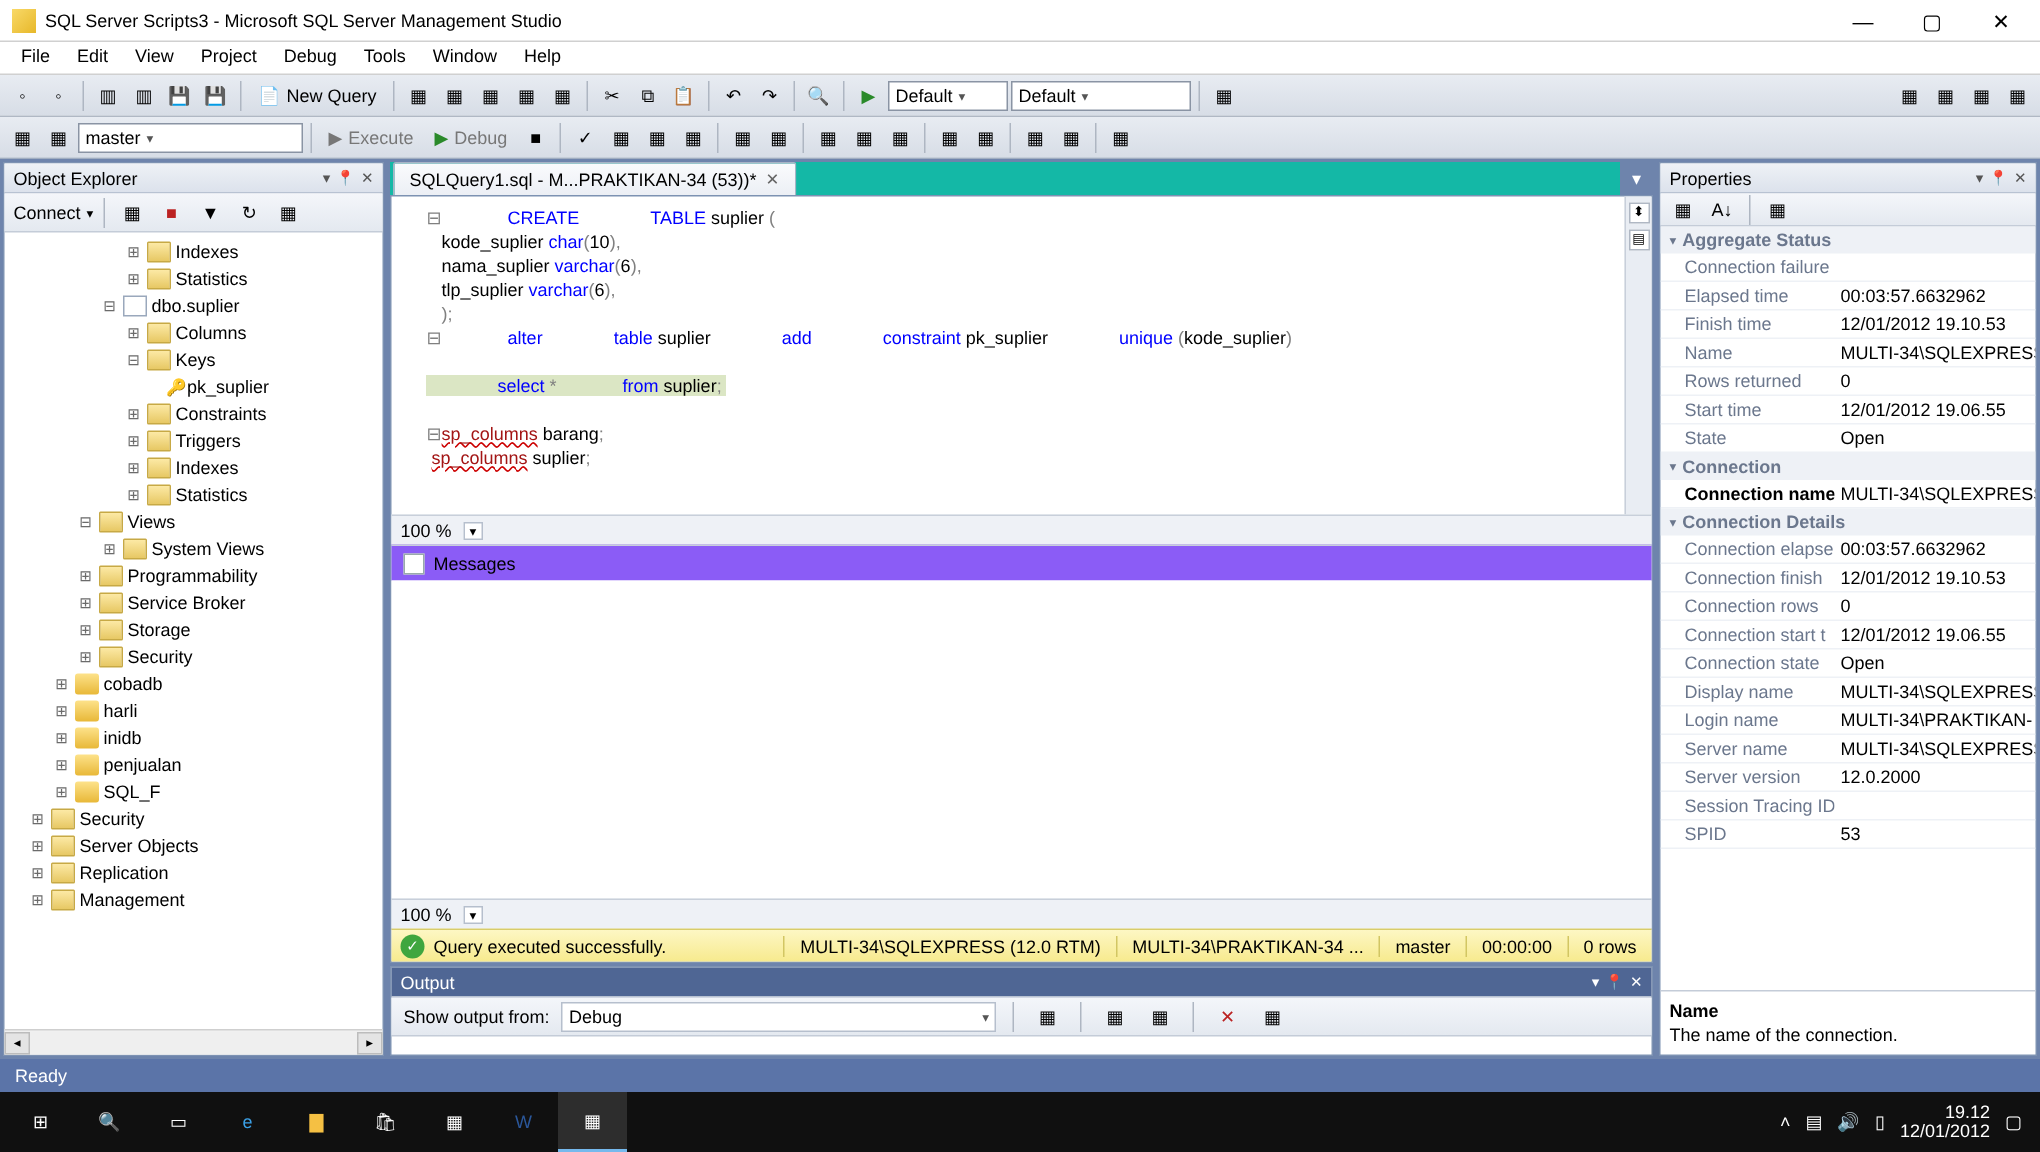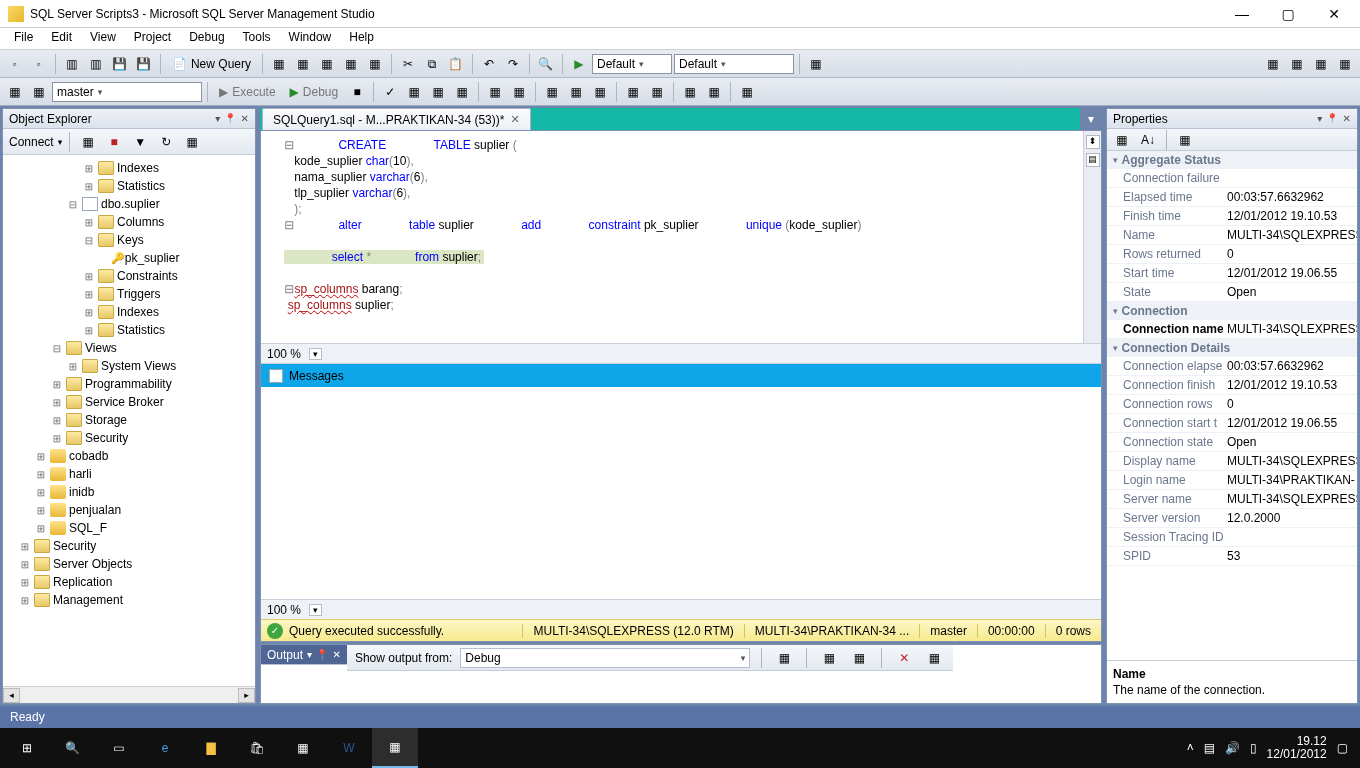--- a/index.html
+++ b/index.html
@@ -43,38 +43,38 @@
 .editor-wrap { flex:1; background:#fff; border:1px solid #7d92b2; display:flex; flex-direction:column; min-height:0; }
 .editor { flex:1; overflow:auto; position:relative; padding:6px 0 6px 20px; font-family:Consolas,monospace; font-size:13px; line-height:16px; }
 .code { white-space:pre; color:#000; }
 .kw { color:#0000ff;margin-left:44px; }
 .typ { color:#0000ff; }
 .gray { color:#808080; }
 .red { color:#a31515; text-decoration:underline wavy #c00 1px; }
 .hl { background:#dbe6c4; }
 .zbar { height:20px; border-top:1px solid #c8cfda; background:#eef1f6; display:flex; align-items:center; padding:0 6px; font-size:11px; }
 .zbar .zsel { margin-left:8px; border:1px solid #b6bfcd; padding:0 3px; background:#fff; font-size:9px; }
-.msgs-tab { height:24px; border-top:1px solid #c8cfda; background:#0ea5e9; display:flex; align-items:center; padding:0 8px; gap:6px; }
+.msgs-tab { height:24px; border-top:1px solid #c8cfda; background:#8b5cf6; display:flex; align-items:center; padding:0 8px; gap:6px; }
 .msgs-tab .mi { width:14px; height:14px; background:#fff; border:1px solid #9aa; }
 .status { height:22px; background:linear-gradient(#fdf7c4,#f7ea8e); border-top:1px solid #d8cc6a; display:flex; align-items:center; font-size:11px; }
 .status .ok { width:16px; height:16px; border-radius:50%; background:#3fa63f; margin:0 6px; display:flex; align-items:center; justify-content:center; color:#fff; font-size:10px; }
 .status .cell { padding:0 10px; border-left:1px solid #d2c663; }
 .props { width:252px; margin:2px; }
 .props-tb { height:22px; background:linear-gradient(#f4f6fa,#e4e9f0); border-bottom:1px solid #c4ccd8; display:flex; align-items:center; padding:0 4px; gap:4px; }
 .props-sel { height:22px; border-bottom:1px solid #c4ccd8; display:flex; align-items:center; padding:0 6px; }
 .props-sel select{ width:100%; font-size:11px; border:1px solid #b6bfcd; }
 .pgrid { flex:1; overflow:auto; font-size:11px; }
 .pgrp { background:#eef1f6; color:#6b778d; padding:2px 6px; display:flex; align-items:center; gap:4px; font-weight:normal; }
 .prow { display:flex; border-bottom:1px solid #eef1f6; }
 .prow .pn { width:116px; padding:2px 4px 2px 16px; color:#6b778d; white-space:nowrap; overflow:hidden; }
 .prow.bold .pn { color:#000; font-weight:600; }
 .prow .pv { flex:1; padding:2px 4px; white-space:nowrap; overflow:hidden; }
 .pdesc { border-top:1px solid #c4ccd8; padding:6px; font-size:11px; }
 .pdesc b { display:block; margin-bottom:2px; }
-.output { height:60px; margin:0 2px 2px 2px; background:#fff; border:1px solid #7d92b2; display:flex; }
+.output { height:60px; margin:0 2px 2px 2px; background:#fff; border:1px solid #7d92b2; display:flex; flex-direction:column; }
 .output .bar { height:26px; background:linear-gradient(#f4f6fa,#e4e9f0); border-bottom:1px solid #c4ccd8; display:flex; align-items:center; padding:0 8px; gap:8px; }
 .out-sel { width:290px; height:20px; border:1px solid #b6bfcd; background:#fff; padding:0 4px; display:flex; align-items:center; }
 .out-sel .arr{ margin-left:auto; font-size:9px; color:#555;}
 .appstatus { height:22px; background:#5b74a8; color:#fff; display:flex; align-items:center; padding:0 10px; }
 .taskbar { height:40px; background:#101010; display:flex; align-items:center; padding:0 4px; }
 .tskbtn { width:46px; height:40px; display:flex; align-items:center; justify-content:center; color:#fff; }
 .tskbtn.active { background:#2d2d2d; border-bottom:2px solid #76b9ed; }
 .tray { margin-left:auto; display:flex; align-items:center; color:#fff; gap:10px; padding-right:8px; font-size:11px; }
 .tray .clk { text-align:right; line-height:13px; }
 .right-gutter { width:18px; background:#e9edf3; border-left:1px solid #c8cfda; display:flex; flex-direction:column; align-items:center; padding-top:4px; gap:4px; }

